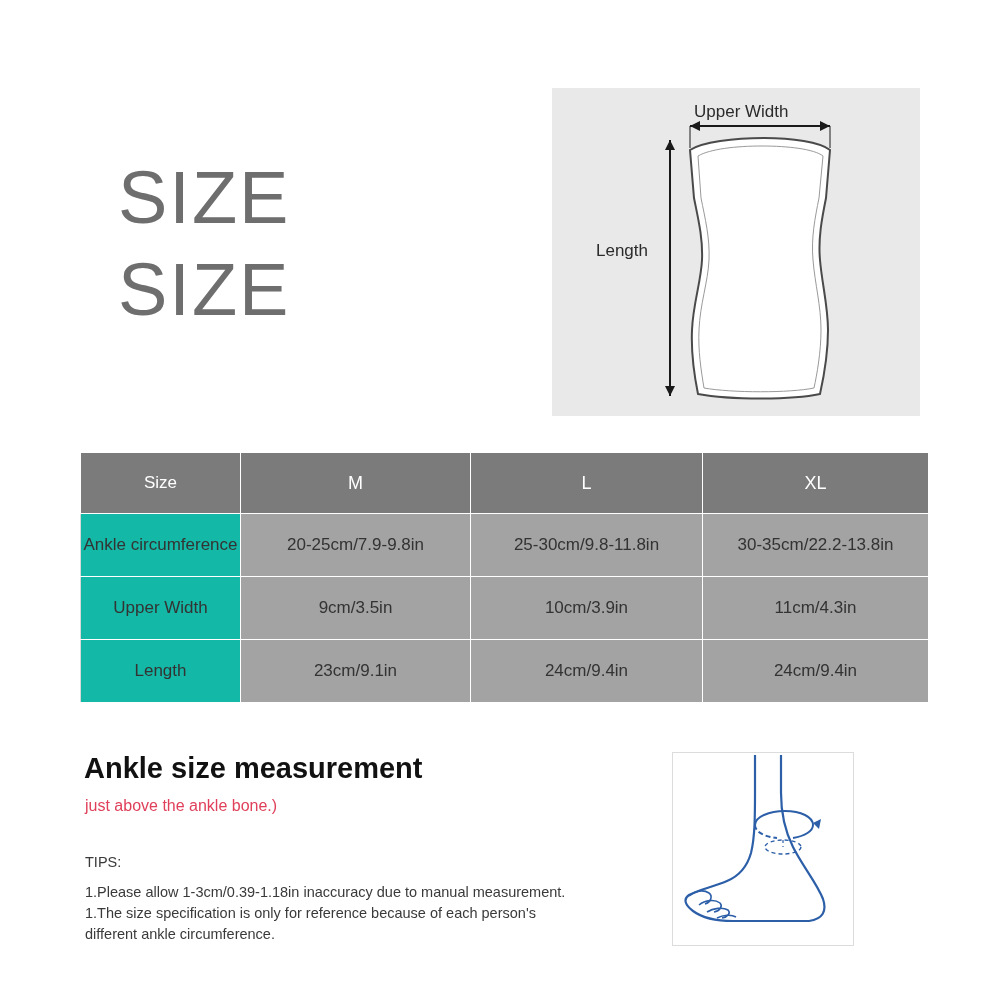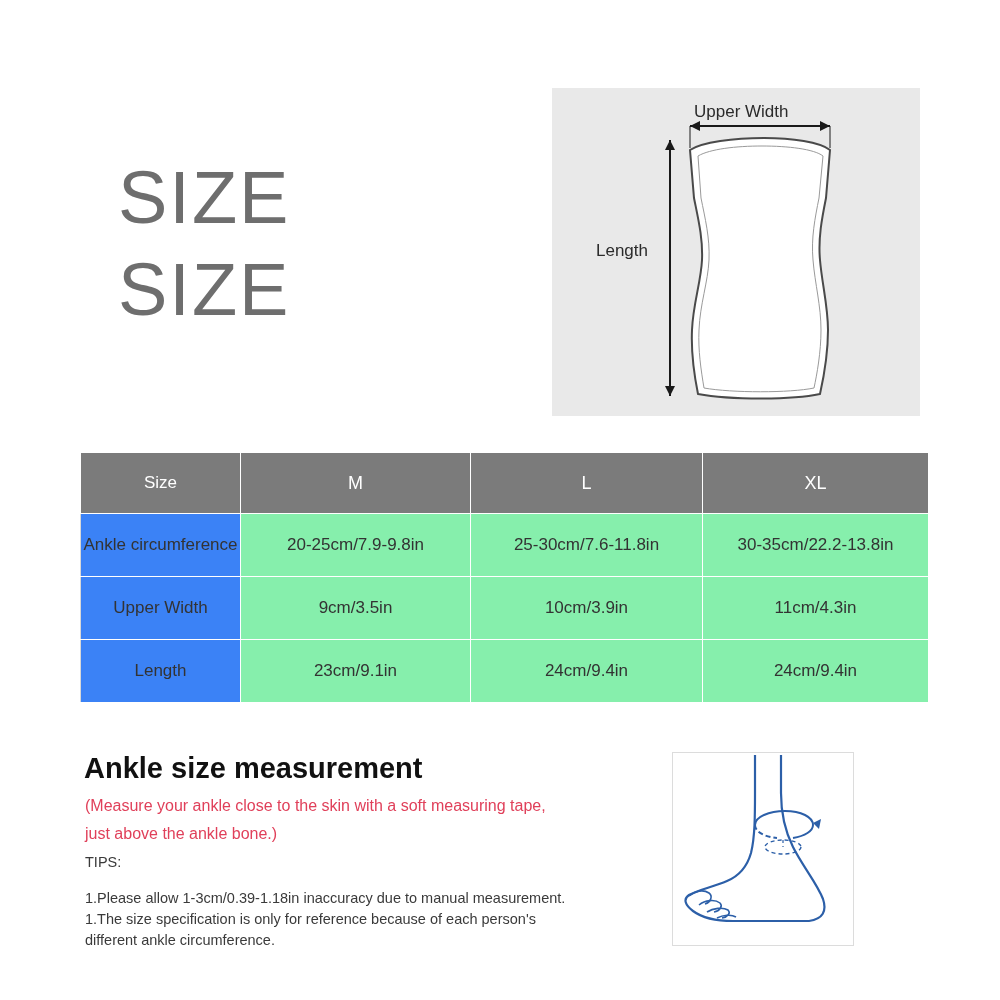--- a/index.html
+++ b/index.html
@@ -77,24 +77,24 @@
   }
   #size-table thead th {
     background: #7b7b7b;
     color: #ffffff;
     height: 58px;
     font-size: 18px;
   }
   #size-table thead th.hdr-size { font-size: 17px; }
   #size-table tbody td {
     height: 60px;
-    background: #86efac;
+    background: #a3a3a3;
   }
   #size-table tbody td.row-head {
-    background: #3b82f6;
+    background: #14b8a6;
     line-height: 1.25;
   }
   #size-table tbody tr td.row-head { border-left: 1px solid #d8d8d8; }
   .col-label { width: 160px; }
   .col-m { width: 230px; }
   .col-l { width: 232px; }
   .col-xl { width: 226px; }
 
   
   #bottom-section {
@@ -125,21 +125,21 @@
   }
   #tips-block {
     position: absolute;
     left: 85px;
     top: 114px;
     width: 540px;
     font-size: 14.5px;
     line-height: 21px;
     color: #3a3a3a;
   }
-  #tips-block .tips-title { margin-bottom: 15px; }
+  #tips-block .tips-title { margin-bottom: 9px; }
 
   #foot-panel {
     position: absolute;
     left: 672px;
     top: 14px;
     width: 180px;
     height: 192px;
     background: #ffffff;
     border: 1px solid #dcdcdc;
   }
@@ -203,21 +203,21 @@
       <th class="hdr-size">Size</th>
       <th>M</th>
       <th>L</th>
       <th>XL</th>
     </tr>
   </thead>
   <tbody>
     <tr>
       <td class="row-head">Ankle circumference</td>
       <td>20-25cm/7.9-9.8in</td>
-      <td>25-30cm/7.6-11.8in</td>
+      <td>25-30cm/9.8-11.8in</td>
       <td>30-35cm/22.2-13.8in</td>
     </tr>
     <tr>
       <td class="row-head">Upper Width</td>
       <td>9cm/3.5in</td>
       <td>10cm/3.9in</td>
       <td>11cm/4.3in</td>
     </tr>
     <tr>
       <td class="row-head">Length</td>
@@ -226,21 +226,20 @@
       <td>24cm/9.4in</td>
     </tr>
   </tbody>
 </table>
 
 <div id="bottom-section">
 
   <div id="measure-heading">Ankle size measurement</div>
 
   <div id="measure-sub">
-    <div>(Measure your ankle close to the skin with a soft measuring tape,</div>
     <div>just above the ankle bone.)</div>
   </div>
 
   <div id="tips-block">
     <div class="tips-title">TIPS:</div>
     <div>1.Please allow 1-3cm/0.39-1.18in inaccuracy due to manual measurement.</div>
     <div>1.The size specification is only for reference because of each person's</div>
     <div>different ankle circumference.</div>
   </div>
 

